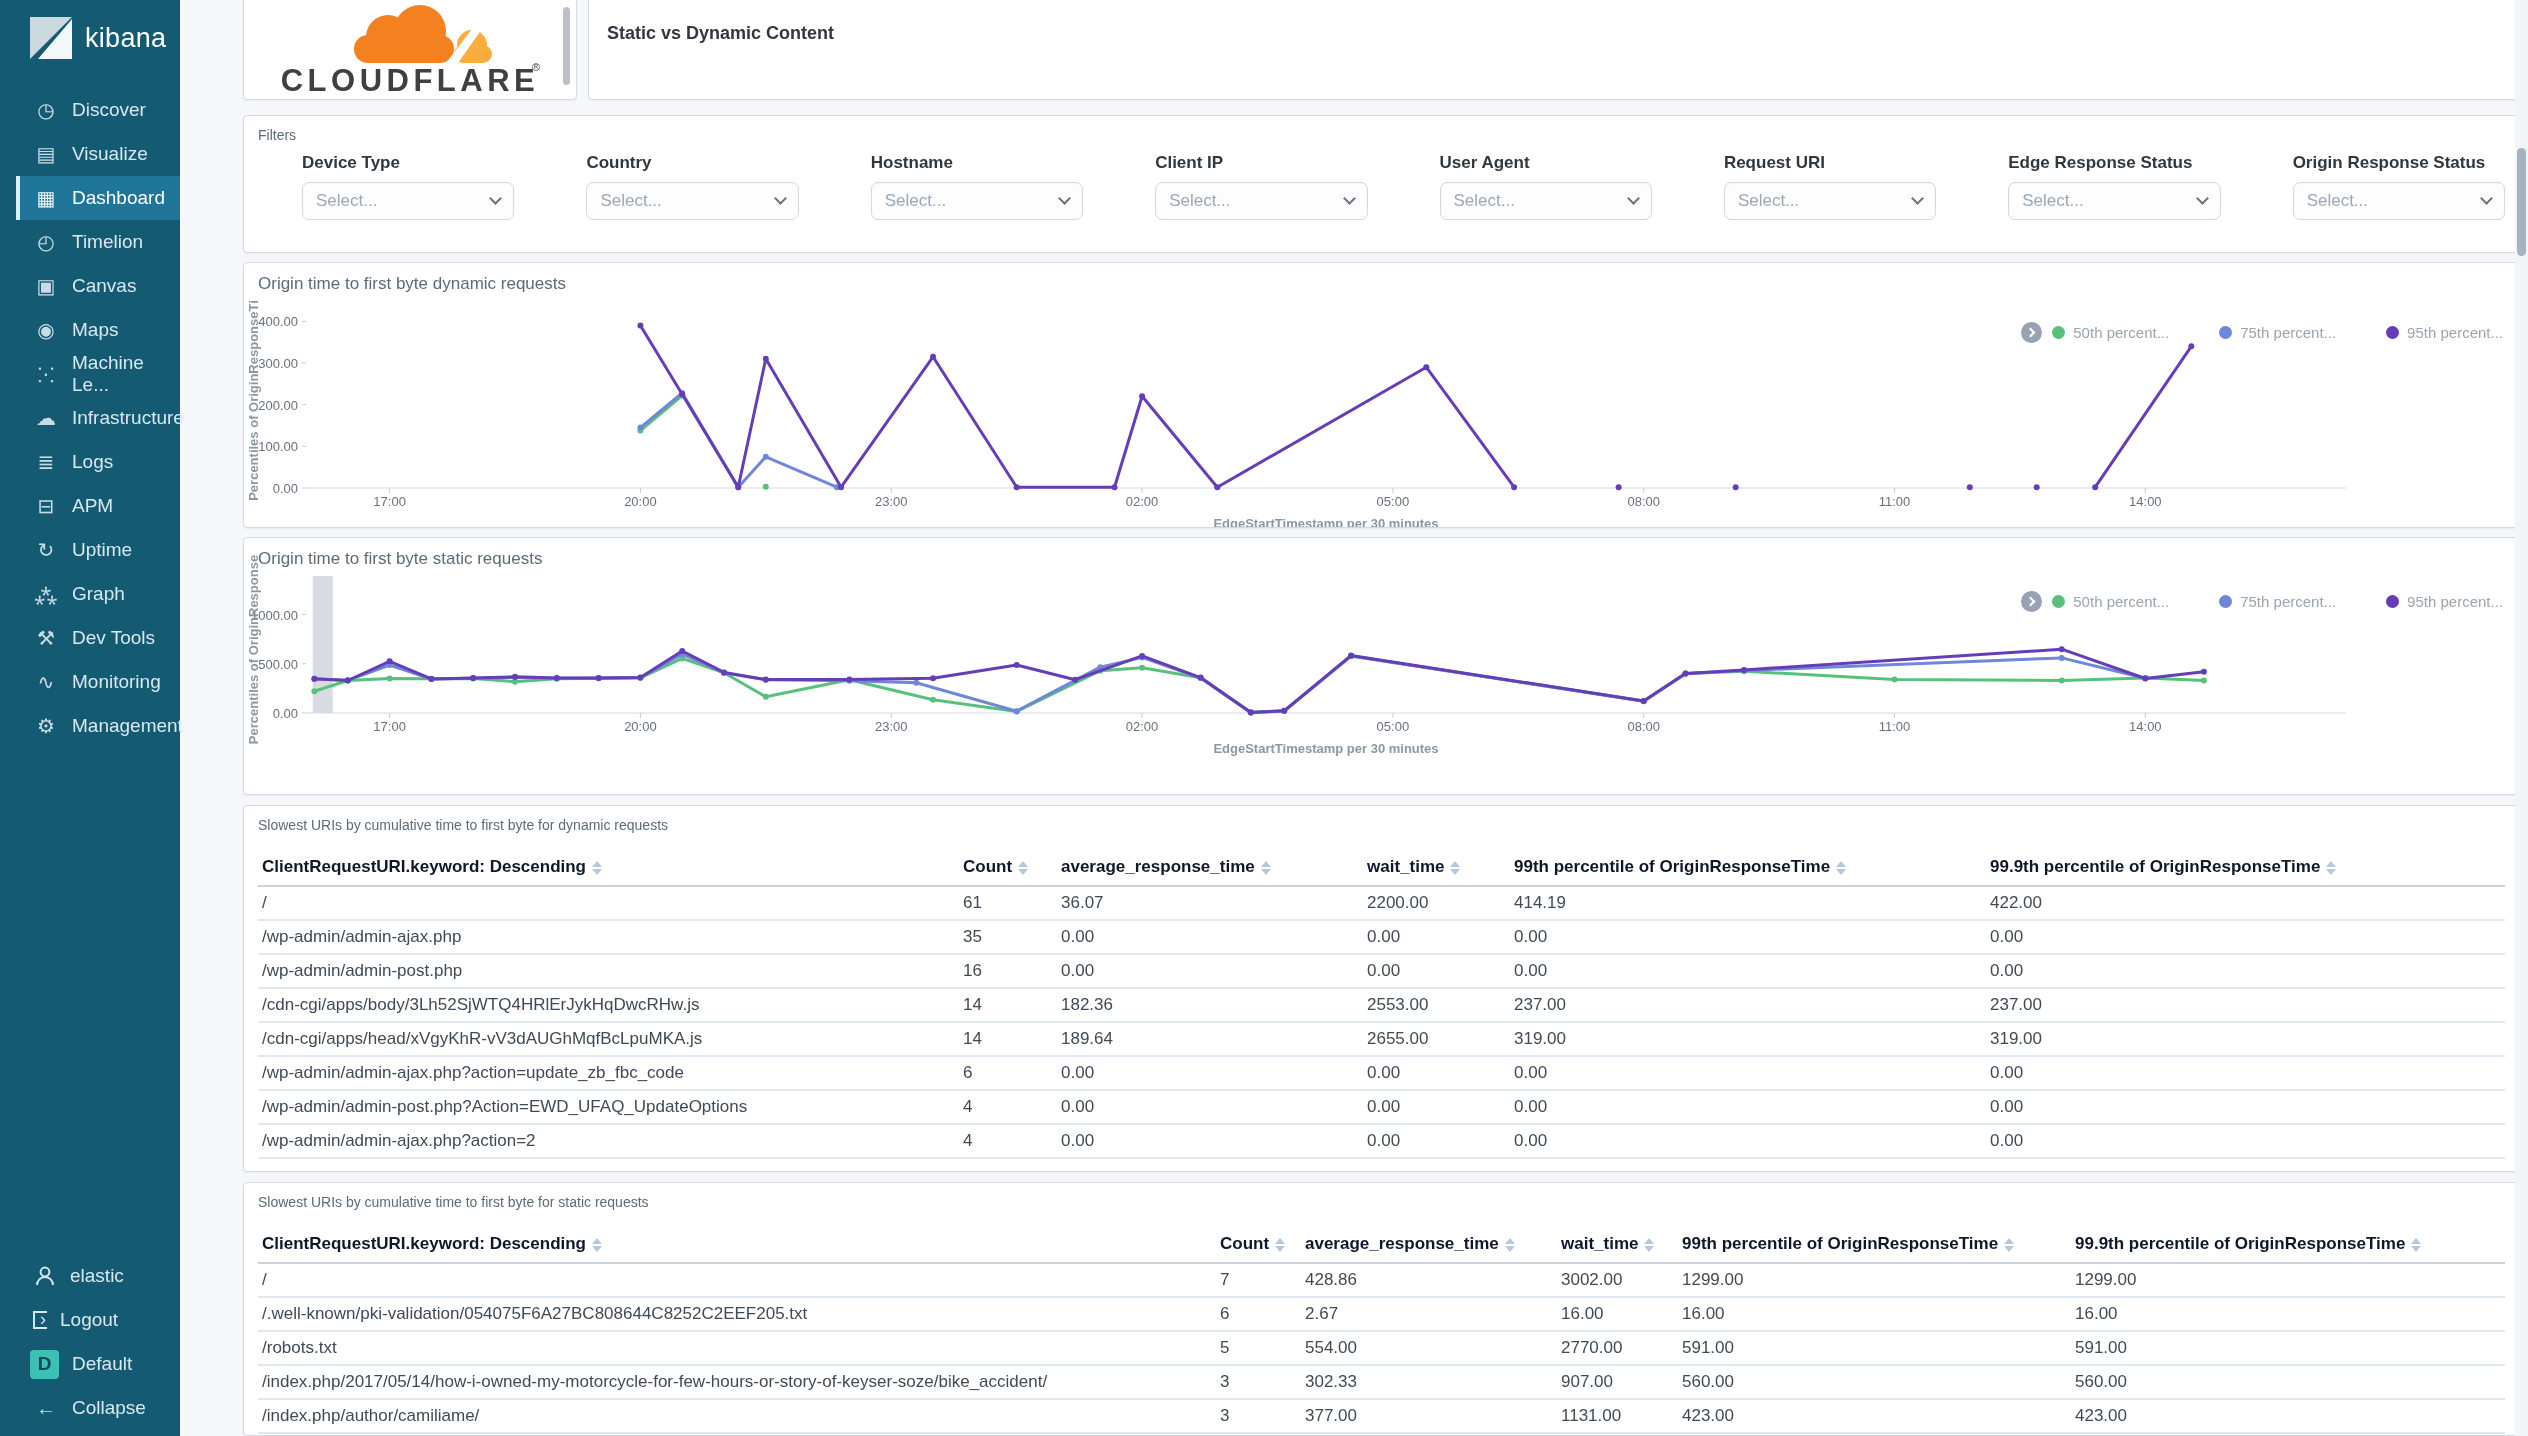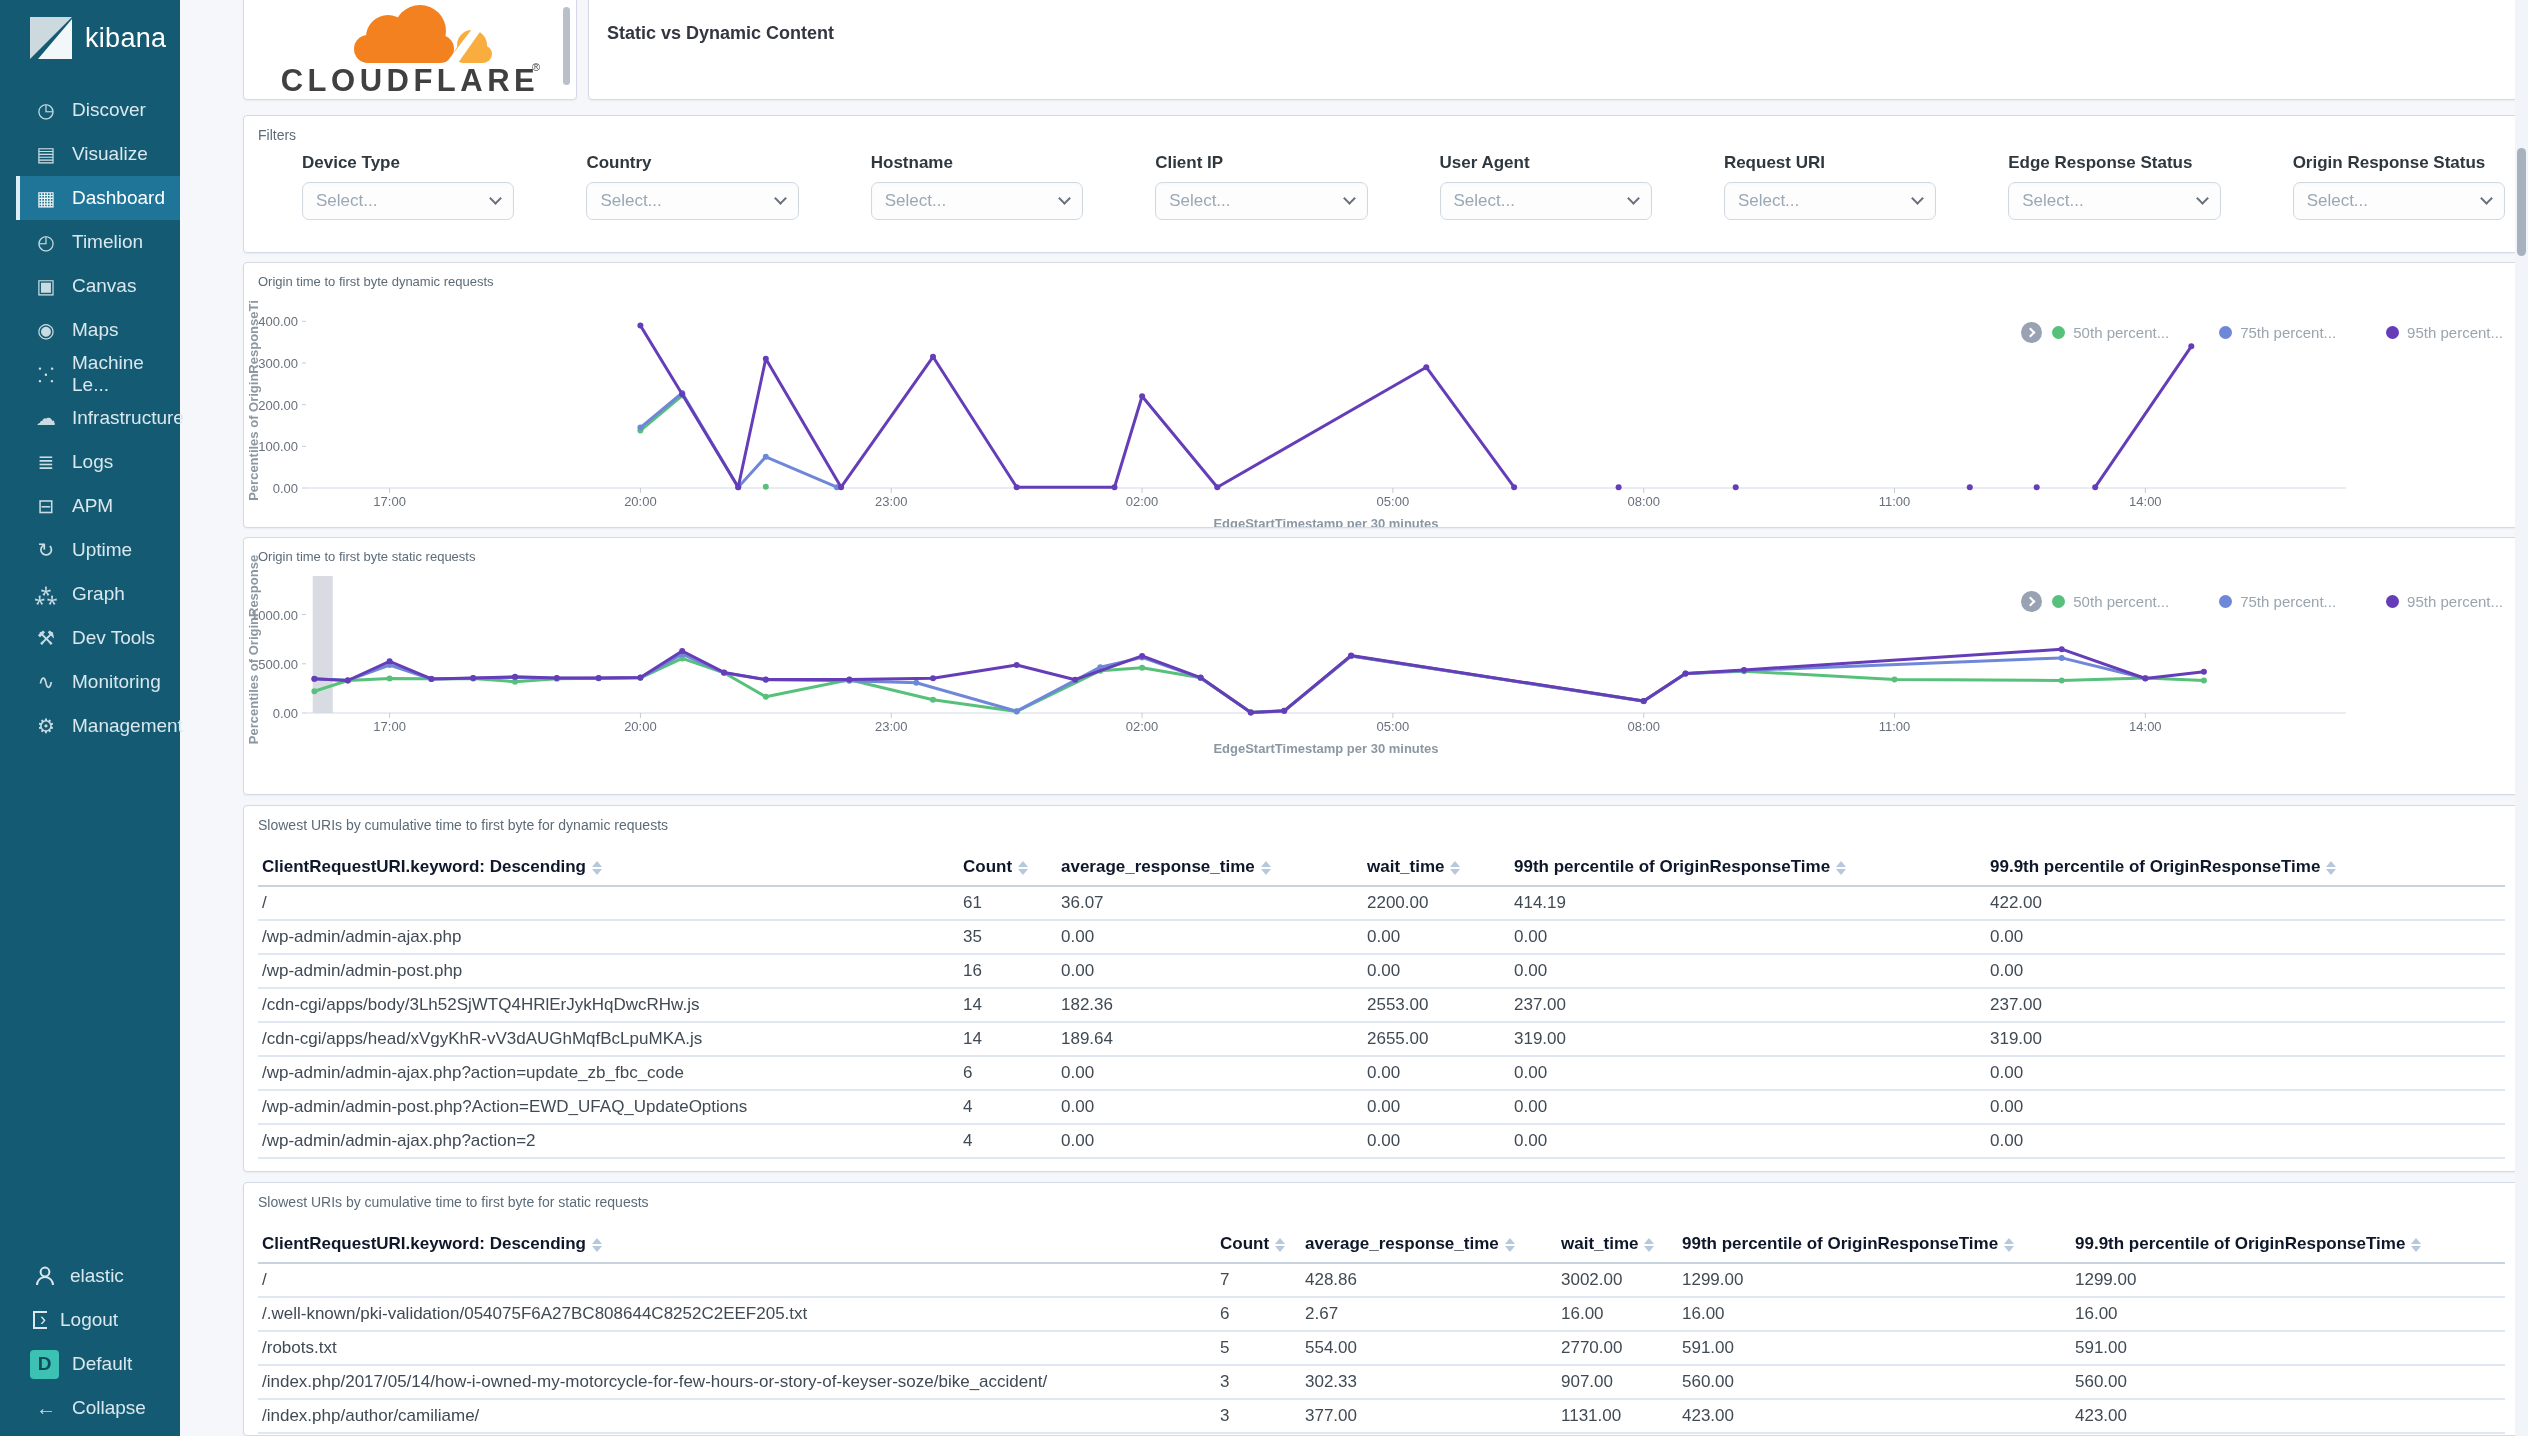--- a/index.html
+++ b/index.html
@@ -34,21 +34,21 @@
   #filters-panel { left:63px; top:115px; width:2277px; height:138px; }
   .filters-row { display:flex; gap:28px; padding:10px 14px 0 14px; }
   .filter-group { flex:1; min-width:0;margin-left:44px; }
   .filter-label { font-size:17px; font-weight:700; color:#30383f; margin-bottom:9px; white-space:nowrap; }
   .select { height:38px; background:#fdfdfe; border:1px solid #d0d9e2; border-radius:7px; display:flex; align-items:center; justify-content:space-between; padding:0 13px; color:#9aa8b5; font-size:17px; cursor:pointer; box-shadow:inset 0 1px 2px rgba(0,0,0,0.03); }
   .chev { width:9px; height:9px; border-right:2px solid #69707d; border-bottom:2px solid #69707d; transform:rotate(45deg); margin-top:-5px; flex:none; }
 
   #chart1-panel { left:63px; top:262px; width:2277px; height:266px; }
   #chart2-panel { left:63px; top:537px; width:2277px; height:258px; }
   .chart-host { position:absolute; left:0; top:0; }
-  .chart-title { position:absolute; left:14px; top:11px; font-size:13px; color:#5c6b78; }
+  .chart-title { position:absolute; left:14px; top:11px; font-size:17px; color:#5c6b78; }
   svg text.tick { font-size:13px; fill:#69707d; font-family:"Liberation Sans",sans-serif; }
   svg text.axis-label { font-size:13px; fill:#8b97a2; font-weight:700; font-family:"Liberation Sans",sans-serif; }
   .legend { position:absolute; display:flex; flex-direction:row; gap:19px; }
   .legend-row { display:flex; align-items:center; gap:8px; height:22px; cursor:pointer; }
   .legend-arrow { width:21px; height:21px; border-radius:50%; background:#98a2b3; display:flex; align-items:center; justify-content:center; margin-right:2px; cursor:pointer; }
   .legend-arrow .chev { border-color:#ffffff; transform:rotate(-45deg); margin:0 0 0 -3px; width:7px; height:7px; }
   .legend-dot { width:13px; height:13px; border-radius:50%; flex:none; }
   .legend-label { font-size:15px; color:#9aa5af; white-space:nowrap; }
   .legend-row.no-arrow { padding-left:31px; }
 

